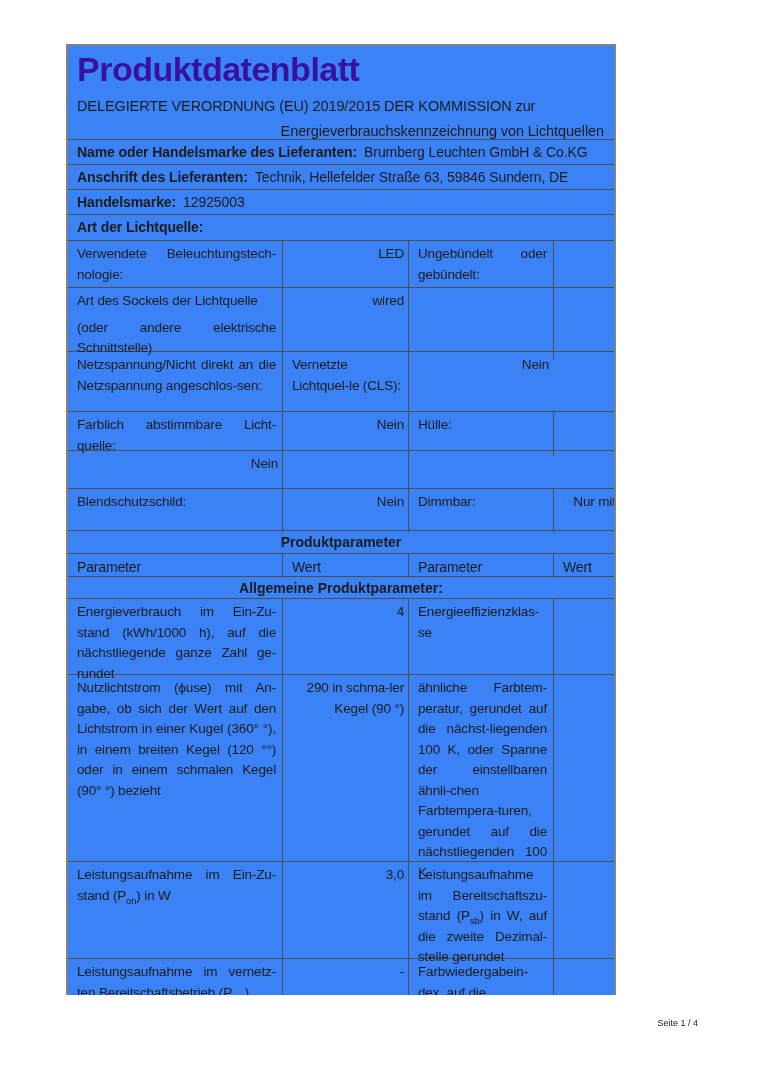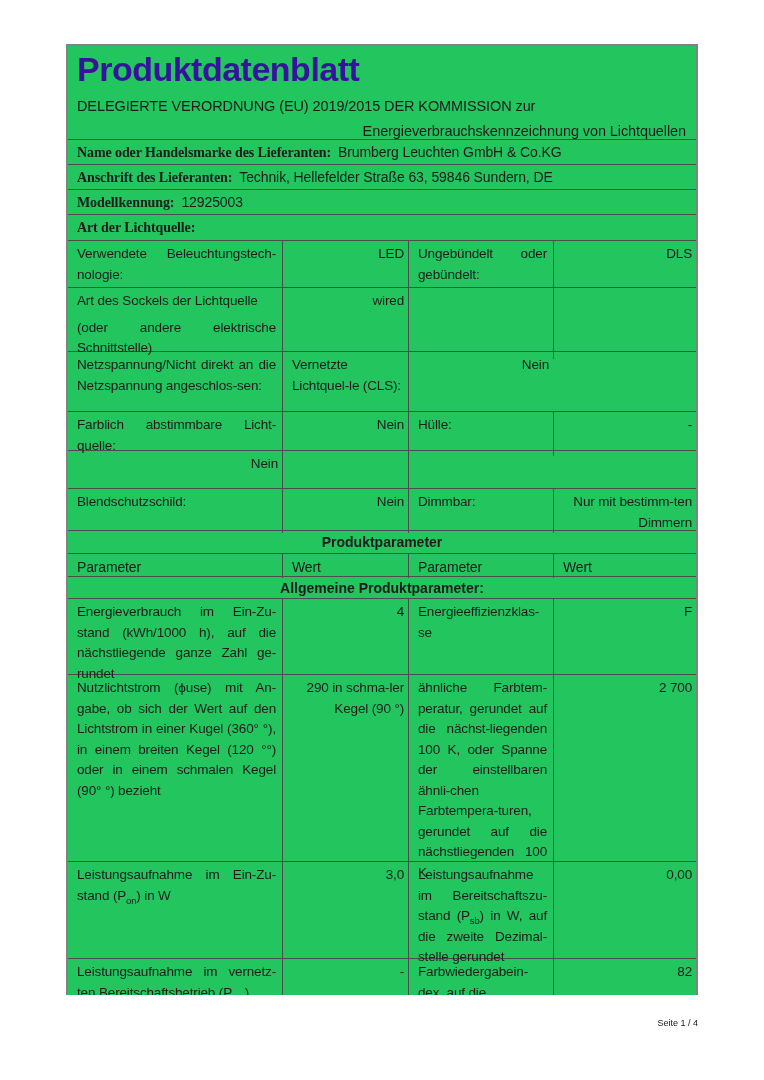--- a/index.html
+++ b/index.html
@@ -7,35 +7,35 @@
     --ob:#828282;          
     --txt:#1c1c1c;
   }
   html,body{margin:0;padding:0;}
   body{
     width:764px;height:1080px;position:relative;background:#ffffff;
     font-family:"Liberation Sans","DejaVu Sans",sans-serif;color:var(--txt);
     -webkit-font-smoothing:antialiased;
   }
   .frame{
-    position:absolute;left:66px;top:44px;width:632px;height:951px;
+    position:absolute;left:66px;top:44px;width:550px;height:951px;
     box-sizing:border-box;border:2px solid var(--ob);border-bottom:none;
-    background:#22c55e;overflow:hidden;
+    background:#3b82f6;overflow:hidden;
   }
   
   .hdr{box-sizing:border-box;height:93px;padding:4px 10px 0 9px;}
   .title{font-size:34px;font-weight:bold;line-height:1.15;letter-spacing:-0.5px;}
   .sub{font-size:14.5px;line-height:25px;letter-spacing:-0.1px;margin-top:5px;}
   .sub + .sub{margin-top:0;text-align:right;}
   
   .irow{
     box-sizing:border-box;border-top:1px solid var(--ib);
     padding:3px 7px 0 9px;font-size:14px;line-height:19px;letter-spacing:-0.1px;
   }
-  .irow .lbl{font-weight:bold;font-family:Liberation Serif, serif;}
+  .irow .lbl{font-weight:bold;}
   .irow .val{margin-left:7px;text-align:right;}
   
   .mrow{
     box-sizing:border-box;border-top:1px solid var(--ib);
     text-align:center;font-weight:bold;font-size:14px;line-height:19px;padding-top:2px;
   }
   
   .trow{
     display:grid;grid-template-columns:214px 126px 145px 143px;
     box-sizing:border-box;border-top:1px solid var(--ib);
@@ -66,21 +66,21 @@
     <div class="sub">Energieverbrauchskennzeichnung von Lichtquellen</div>
   </div>
 
   <div class="irow" style="height:25px">
     <span class="lbl">Name oder Handelsmarke des Lieferanten:</span><span class="val">Brumberg Leuchten GmbH &amp; Co.KG</span>
   </div>
   <div class="irow" style="height:25px">
     <span class="lbl">Anschrift des Lieferanten:</span><span class="val">Technik, Hellefelder Straße 63, 59846 Sundern, DE</span>
   </div>
   <div class="irow" style="height:25px">
-    <span class="lbl">Modellkennung:</span><span class="val">12925003</span>
+    <span class="lbl">Handelsmarke:</span><span class="val">12925003</span>
   </div>
   <div class="irow" style="height:26px">
     <span class="lbl">Art der Lichtquelle:</span><span class="val"></span>
   </div>
 
   <div class="trow" style="height:47px">
     <div class="c j">Verwendete Beleuchtungstech-nologie:</div>
     <div class="c cv">LED</div>
     <div class="c j">Ungebündelt oder gebündelt:</div>
     <div class="c cv">DLS</div>

